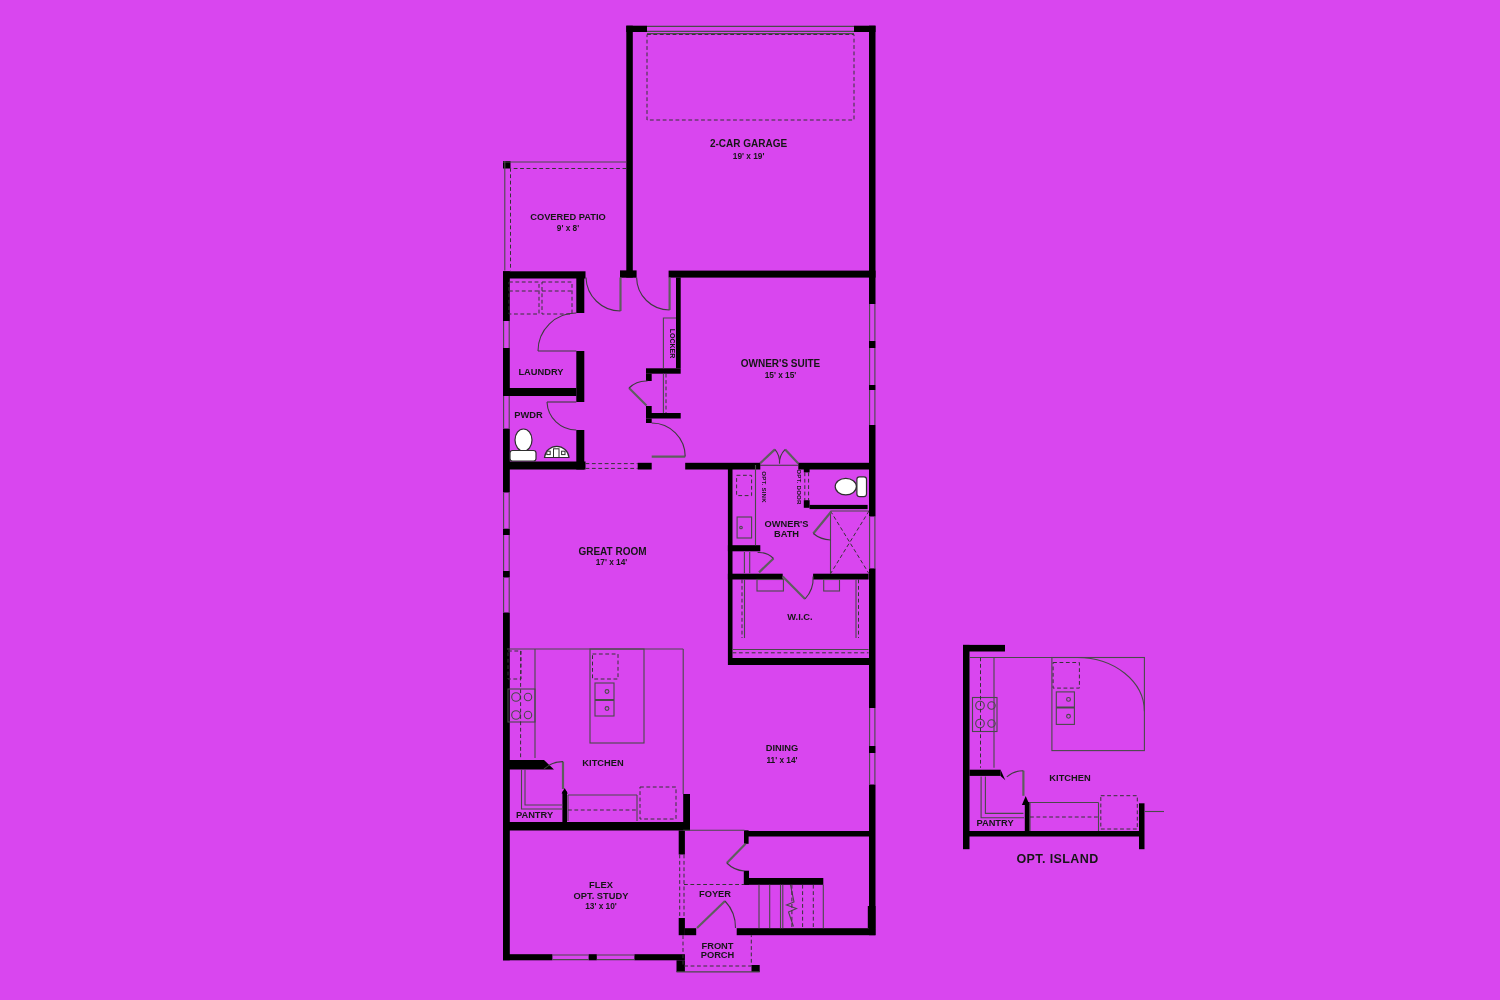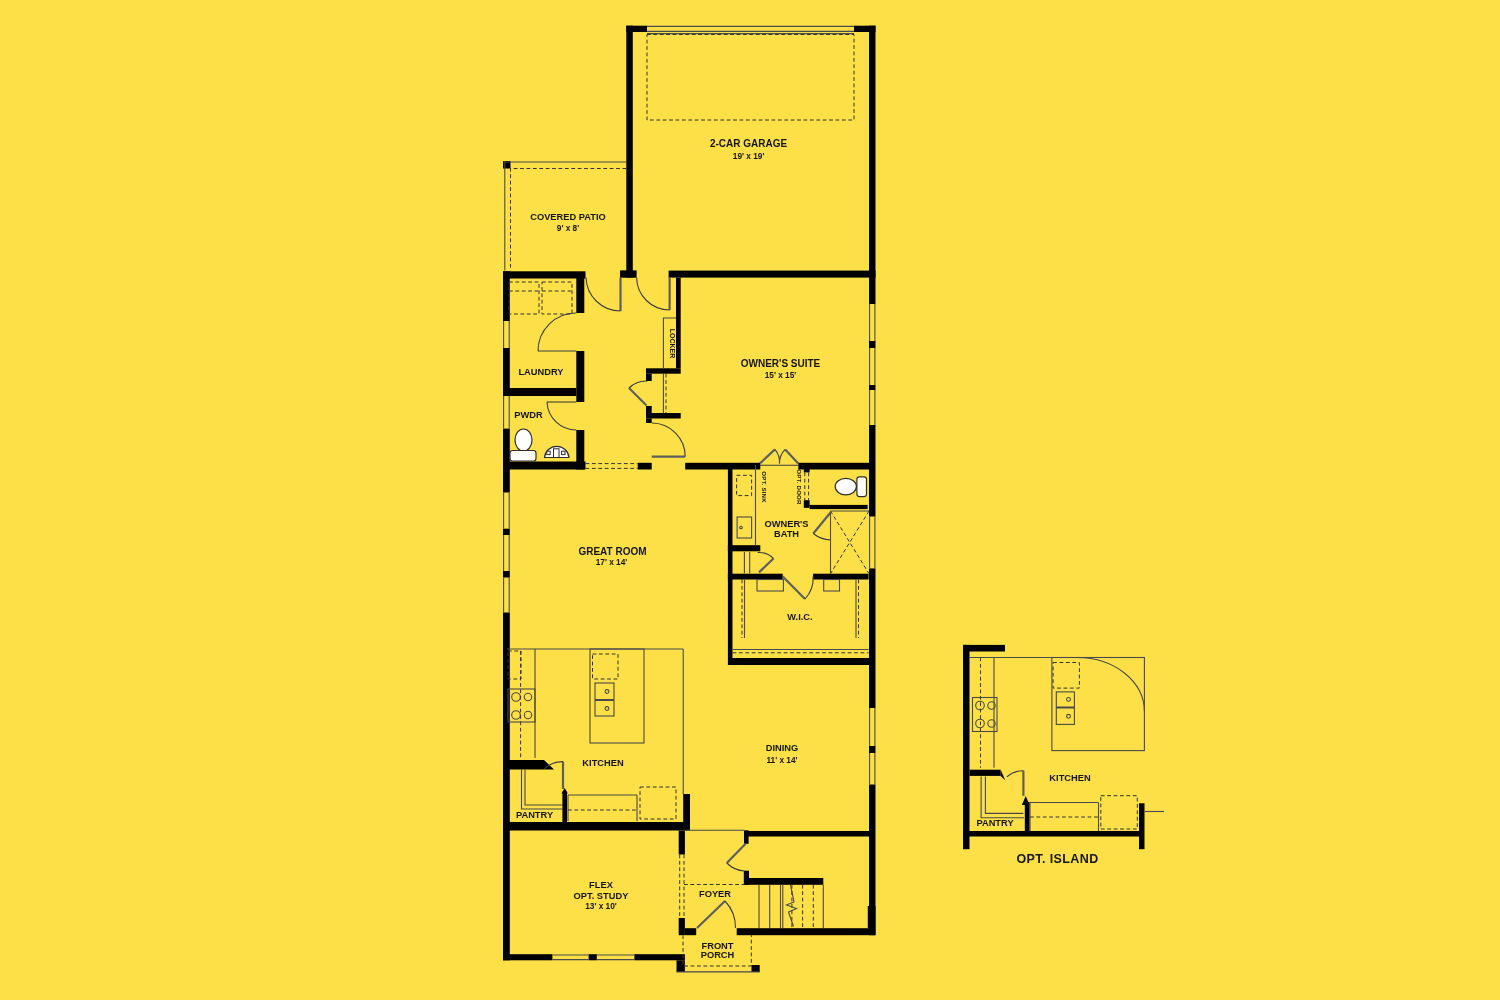--- a/index.html
+++ b/index.html
@@ -1,16 +1,16 @@
 <!DOCTYPE html>
 <html><head>
 <meta charset="utf-8">
 <style>
   html,body{margin:0;padding:0;background:#ffffff;}
-  .page{width:1500px;height:1000px;position:relative;background:#fde047;overflow:hidden;}
+  .page{width:1500px;height:1000px;position:relative;background:#d946ef;overflow:hidden;}
   text{font-family:"Liberation Sans",sans-serif;font-weight:bold;fill:#161616;}
   .rm{font-size:10px;letter-spacing:0px;}
   .rs{font-size:9.3px;letter-spacing:0px;}
   .dm{font-size:8.3px;letter-spacing:0px;}
   .sm{font-size:6.1px;letter-spacing:.2px;}
   .big{font-size:12.5px;letter-spacing:.4px;}
 </style>
 </head>
 <body>
 <div class="page">

